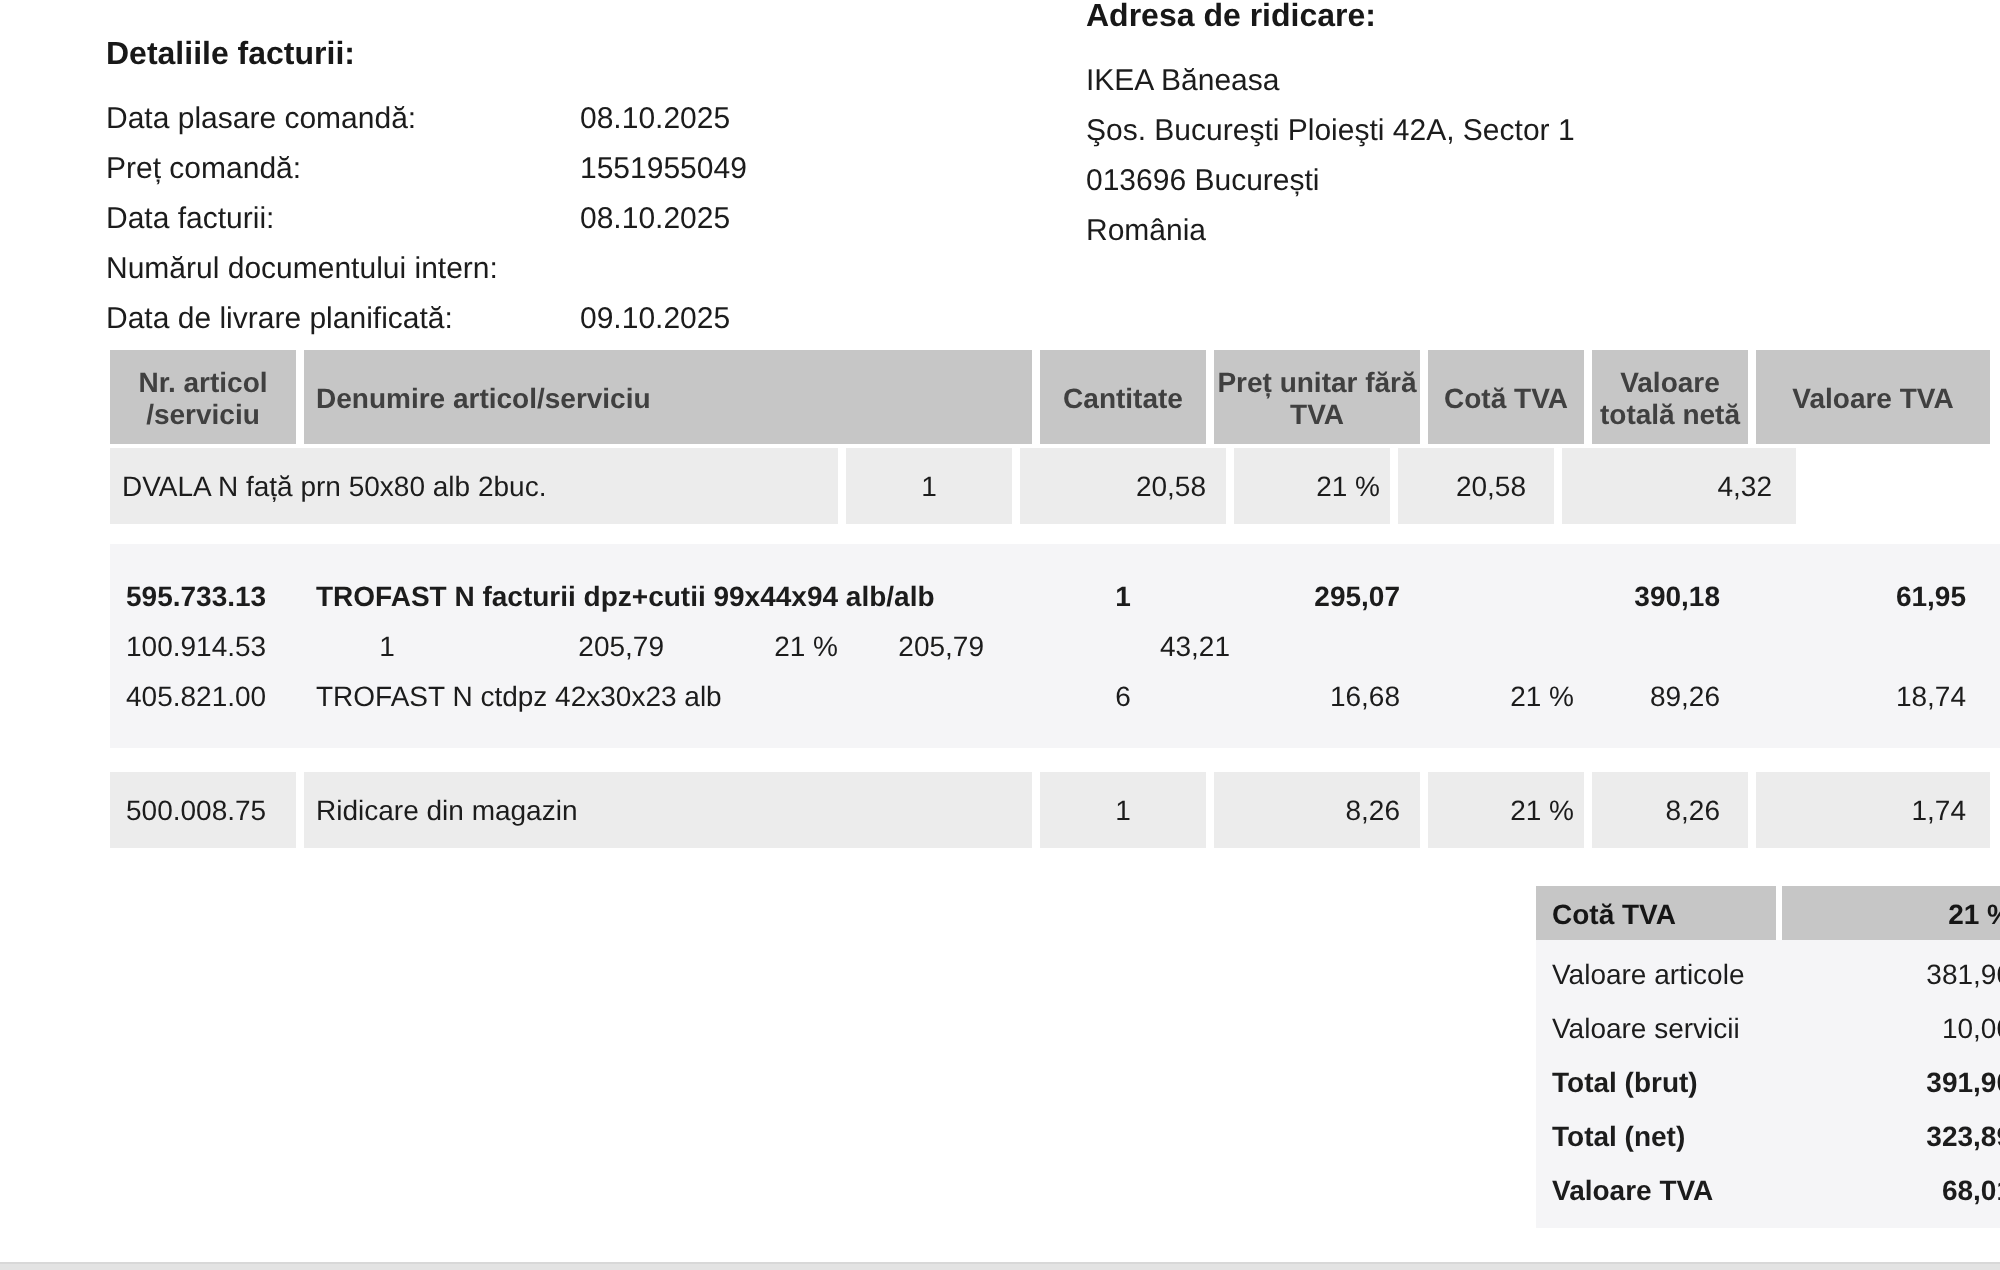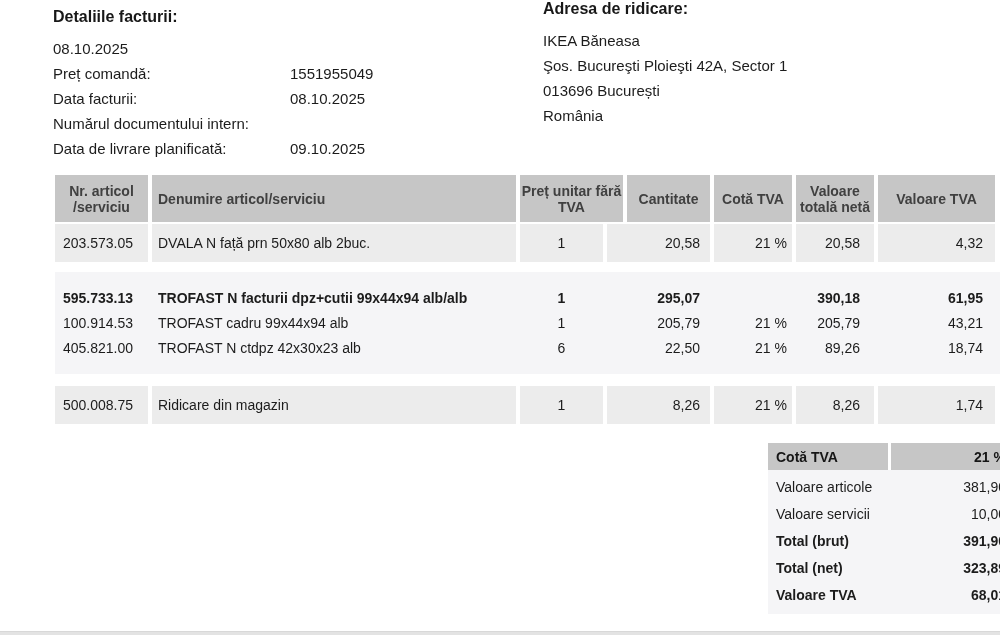--- a/index.html
+++ b/index.html
@@ -6,21 +6,21 @@
   body {
     width: 1000px; height: 635px;
     background: #ffffff;
     font-family: "Liberation Sans", "DejaVu Sans", sans-serif;
     color: #1c1c1c;
   }
   .page { position: relative; width: 1000px; height: 635px; overflow: hidden; background: #fff; }
 
   
   .info-title { font-size: 16px; font-weight: 700; line-height: 22px; margin: 0 0 8px 0; color: #181818; }
-  .details-section { position: absolute; left: 53px; top: 6px; font-size: 15px; }
+  .details-section { position: absolute; left: 53px; top: 17px; font-size: 15px; }
   .kv-row { display: flex; line-height: 25px; }
   .kv-label { width: 237px; }
   .address-section { position: absolute; left: 543px; top: -2px; font-size: 15px; }
   .addr-line { line-height: 25px; }
 
   
   .items { position: absolute; left: 55px; top: 175px; width: 963px; font-size: 14px; }
   .items .cell { box-sizing: border-box; margin-right: 4px; display: flex; align-items: center; }
   .c1 { width: 93px;  padding-left: 8px; }
   .c2 { width: 364px; padding-left: 6px; }
@@ -58,20 +58,21 @@
   .bottom-strip { position: absolute; left: 0; bottom: 0; width: 100%; height: 3px; background: #e3e3e3; border-top: 1px solid #d8d8d8; }
 </style>
 </head>
 <body>
 
 <div class="page">
 
   <section class="details-section">
     <h2 class="info-title">Detaliile facturii:</h2>
     <div class="kv-row">
+      <span class="kv-label">Data plasare comandă:</span>
       <span class="kv-value">08.10.2025</span>
     </div>
     <div class="kv-row">
       <span class="kv-label">Preț comandă:</span>
       <span class="kv-value">1551955049</span>
     </div>
     <div class="kv-row">
       <span class="kv-label">Data facturii:</span>
       <span class="kv-value">08.10.2025</span>
     </div>
@@ -89,29 +90,28 @@
     <div class="addr-line">IKEA Băneasa</div>
     <div class="addr-line">Şos. Bucureşti Ploieşti 42A, Sector 1</div>
     <div class="addr-line">013696 București</div>
     <div class="addr-line">România</div>
   </section>
 
   <div class="items">
     <div class="thead">
       <div class="cell c1">Nr. articol /serviciu</div>
       <div class="cell c2">Denumire articol/serviciu</div>
+      <div class="cell c3">Cantitate</div>
       <div class="cell c4">Preț unitar fără TVA</div>
-      <div class="cell c3">Cantitate</div>
       <div class="cell c5">Cotă TVA</div>
       <div class="cell c6">Valoare totală netă</div>
       <div class="cell c7">Valoare TVA</div>
     </div>
 
     <div class="irow band">
-      <div class="cell c1">203.573.05</div>
       <div class="cell c2">DVALA N față prn 50x80 alb 2buc.</div>
       <div class="cell c3">1</div>
       <div class="cell c4">20,58</div>
       <div class="cell c5">21 %</div>
       <div class="cell c6">20,58</div>
       <div class="cell c7">4,32</div>
     </div>
 
     <div class="vgap-a"></div>
 
@@ -120,32 +120,31 @@
         <div class="cell c1">595.733.13</div>
         <div class="cell c2">TROFAST N facturii dpz+cutii 99x44x94 alb/alb</div>
         <div class="cell c3">1</div>
         <div class="cell c4">295,07</div>
         <div class="cell c5"></div>
         <div class="cell c6">390,18</div>
         <div class="cell c7">61,95</div>
       </div>
       <div class="irow">
         <div class="cell c1">100.914.53</div>
-        <div class="cell c2">TROFAST cadru 99x44x94 alb</div>
         <div class="cell c3">1</div>
         <div class="cell c4">205,79</div>
         <div class="cell c5">21 %</div>
         <div class="cell c6">205,79</div>
         <div class="cell c7">43,21</div>
       </div>
       <div class="irow">
         <div class="cell c1">405.821.00</div>
         <div class="cell c2">TROFAST N ctdpz 42x30x23 alb</div>
         <div class="cell c3">6</div>
-        <div class="cell c4">22,50</div>
+        <div class="cell c4">16,68</div>
         <div class="cell c5">21 %</div>
         <div class="cell c6">89,26</div>
         <div class="cell c7">18,74</div>
       </div>
     </div>
 
     <div class="vgap-b"></div>
 
     <div class="irow band">
       <div class="cell c1">500.008.75</div>

